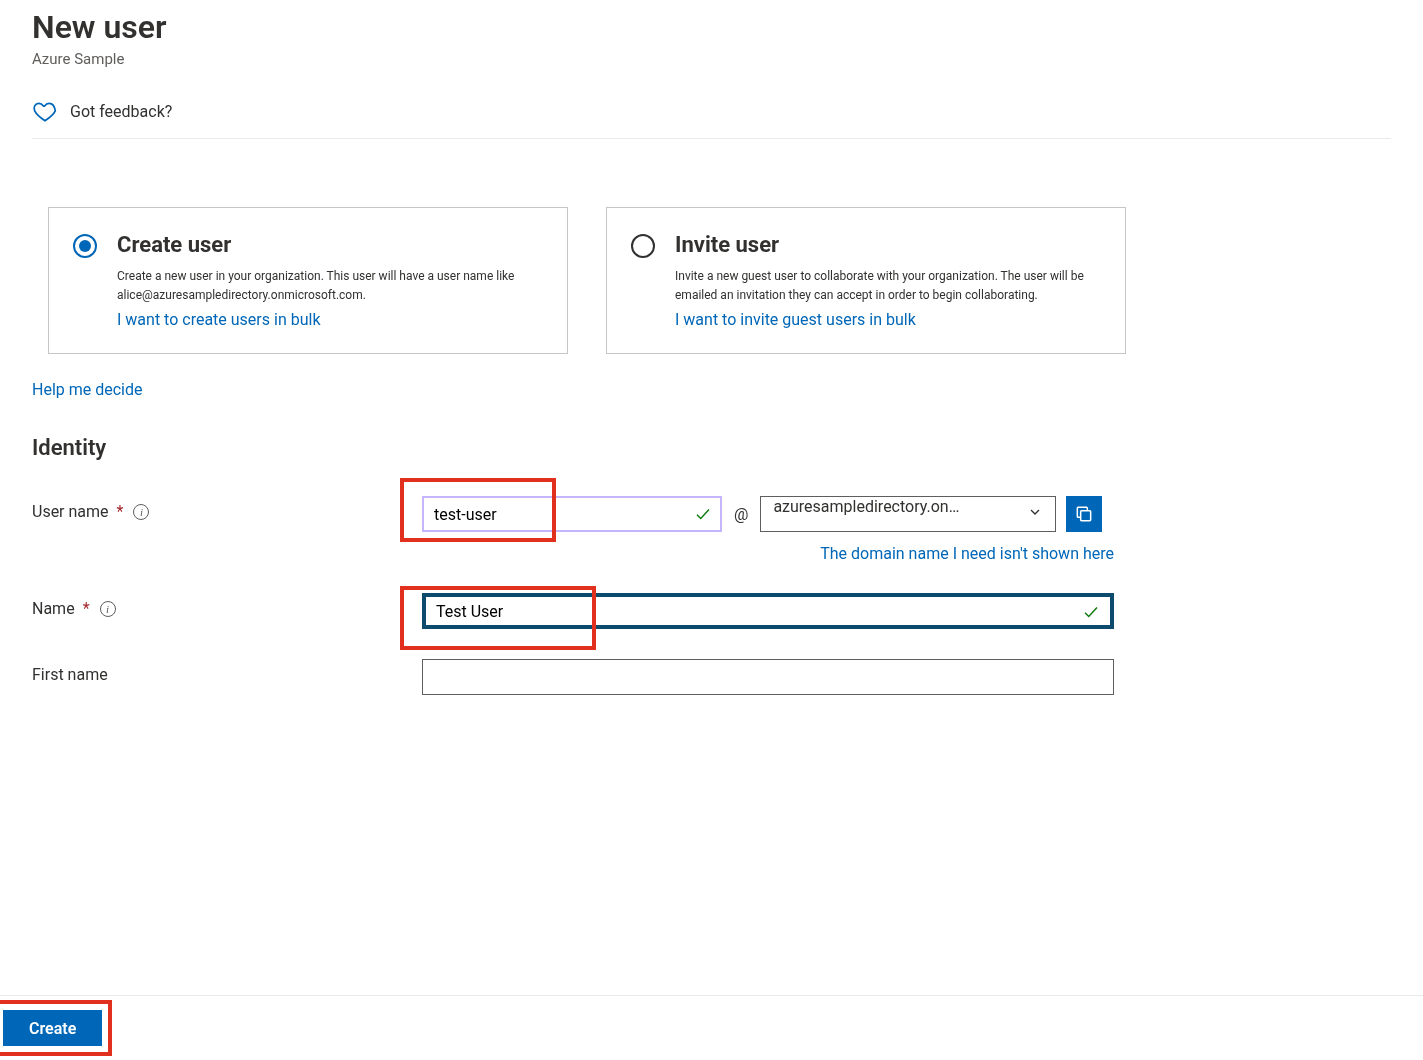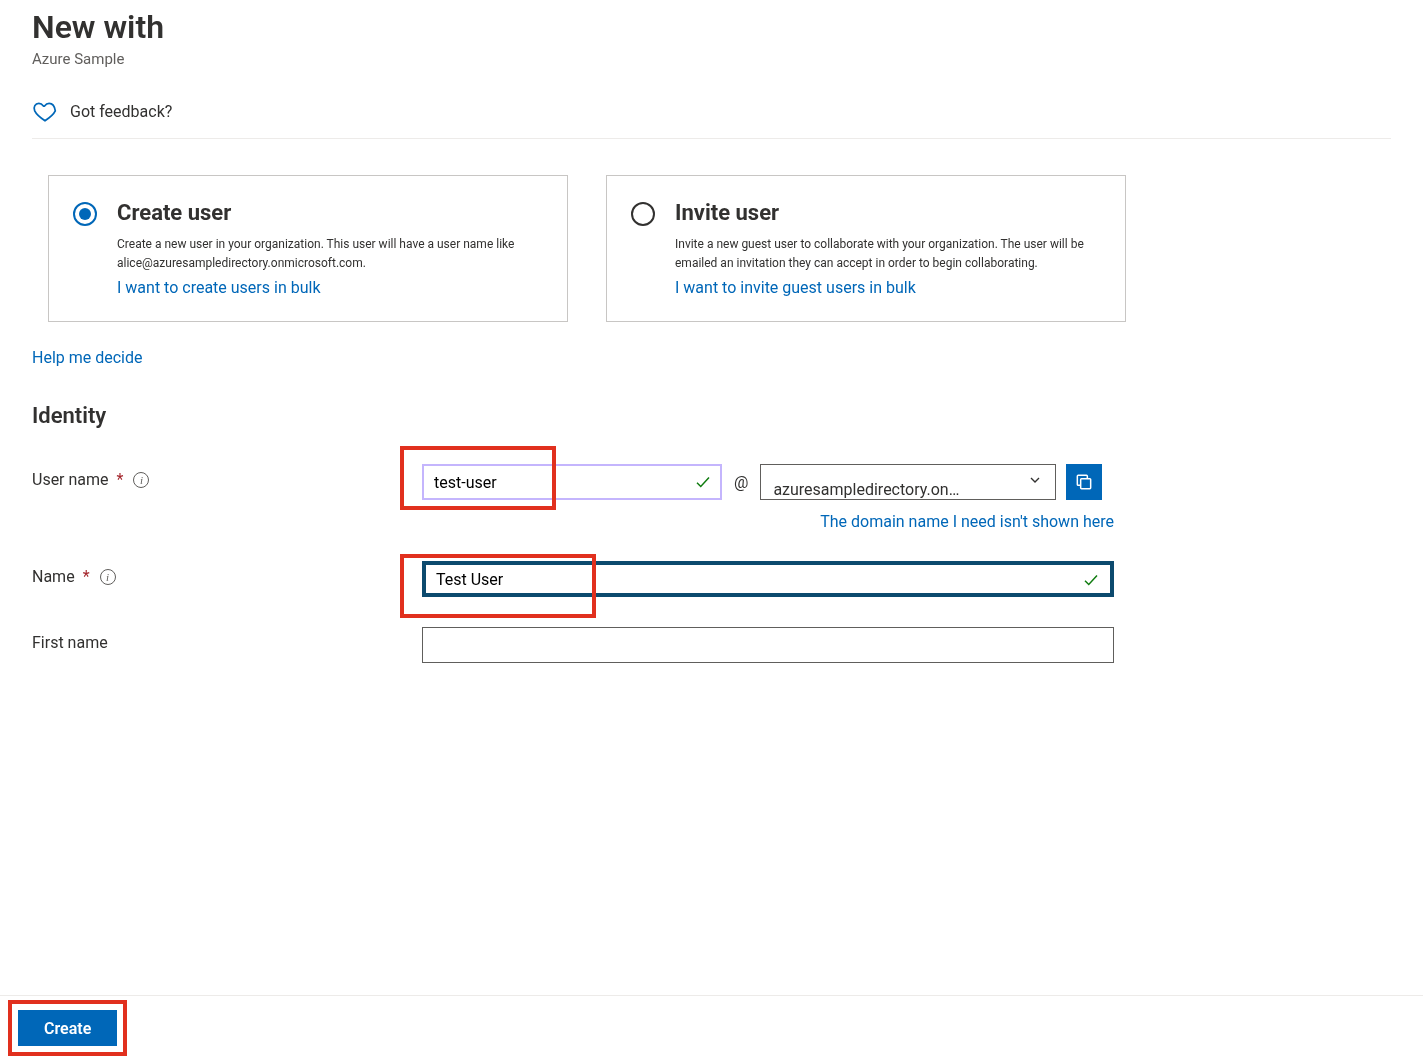--- a/index.html
+++ b/index.html
@@ -24,21 +24,21 @@
     font-size: 15px;
     color: #605e5c;
     margin: 0 0 20px 0;
   }
   .feedback-bar {
     display: flex;
     align-items: center;
     gap: 12px;
     padding: 10px 0 14px 0;
     border-bottom: 1px solid #edebe9;
-    margin-bottom: 36px;
+    margin-bottom: 68px;
   }
   .feedback-bar .heart-icon svg { display:block; }
   .feedback-text { font-size: 16px; color: #323130; }
 
   .options-row {
     display: flex;
     gap: 38px;
     margin-bottom: 26px;
     margin-left: 16px;
   }
@@ -115,21 +115,21 @@
   .username-input {
     width: 300px;
     border: 2px solid #c4b5fd;
   }
   .at-sign { font-size: 16px; color: #323130; padding: 0 2px; }
   .domain-select {
     height: 36px; width: 296px;
     border: 1px solid #605e5c;
     padding: 0 36px 0 12px;
     font-size: 16px;
-    display: flex; align-items: flex-end; justify-content: space-between;
+    display: flex; align-items: flex-start; justify-content: space-between;
     position: relative; cursor: pointer;
     white-space: nowrap; overflow: hidden; text-overflow: ellipsis;
   }
   .chevron {
     position: absolute; right: 12px; top: 50%; transform: translateY(-50%);
   }
   .copy-btn {
     width: 36px; height: 36px; background: #0067b8;
     display: flex; align-items: center; justify-content: center; cursor: pointer;
   }
@@ -160,21 +160,21 @@
   .firstname-input {
     width: 692px;
     border: 1px solid #605e5c;
   }
 
   .footer-bar {
     position: fixed;
     left: 0; right: 0; bottom: 0;
     background: #fff;
     border-top: 1px solid #edebe9;
-    padding: 14px 18px;
+    padding: 14px 3px;
   }
   .create-btn-wrap {
     position: relative; display: inline-block;
   }
   .create-btn {
     background: #0067b8; color: #fff; border: none;
     font-size: 16px; font-weight: 600;
     padding: 8px 26px; height: 36px; cursor: pointer;
     font-family: inherit;
   }
@@ -183,21 +183,21 @@
     width: calc(100% + 20px); height: calc(100% + 20px);
     pointer-events: none;
   }
   .content-scroll { padding-bottom: 100px; }
   .username-cell { position: relative; }
 </style>
 </head>
 <body>
 
 <div class="page content-scroll">
-  <h1 class="page-title">New with</h1>
+  <h1 class="page-title">New user</h1>
   <div class="page-subtitle">Azure Sample</div>
 
   <div class="feedback-bar">
     <span class="heart-icon">
       <svg width="26" height="26" viewBox="0 0 24 24" fill="none" stroke="#0067b8" stroke-width="1.6">
         <path d="M12 21s-7.5-4.9-9.5-9.1C1 8.3 3 5 6.3 5c2 0 3.3 1.1 4.2 2.3.3.4.8.4 1.1 0C12.5 6.1 13.8 5 15.8 5 19 5 21 8.3 21.5 11.9 19.5 16.1 12 21 12 21z"></path>
       </svg>
     </span>
     <span class="feedback-text">Got feedback?</span>
   </div>

